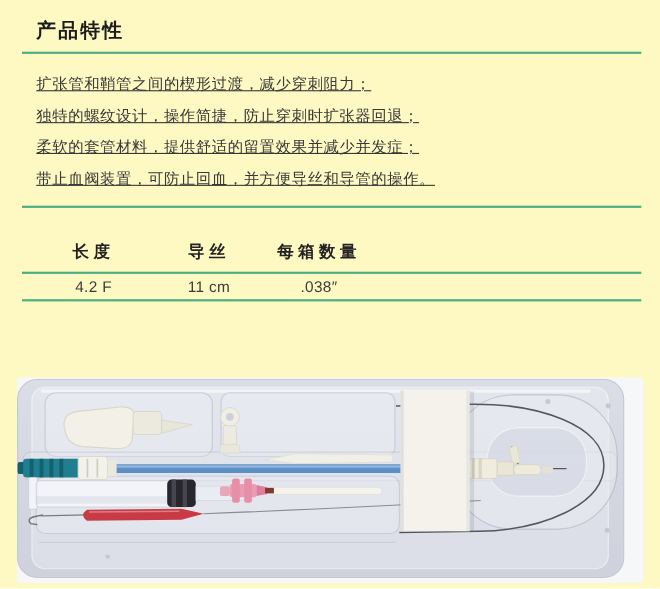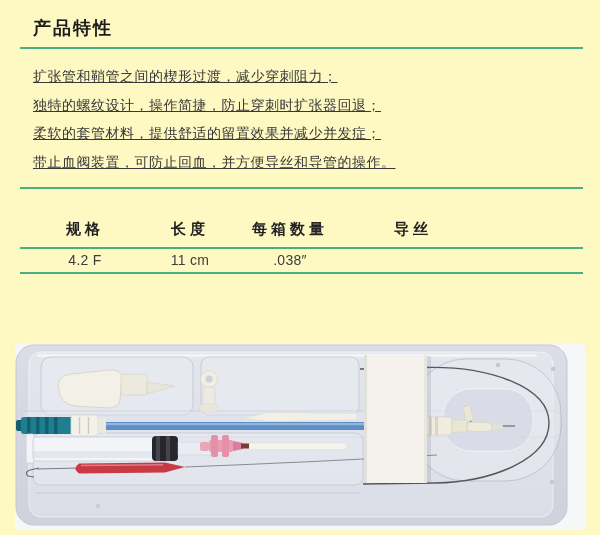--- a/index.html
+++ b/index.html
@@ -48,24 +48,23 @@
   <div class="features">
     <p>扩张管和鞘管之间的楔形过渡，减少穿刺阻力；</p>
     <p>独特的螺纹设计，操作简捷，防止穿刺时扩张器回退；</p>
     <p>柔软的套管材料，提供舒适的留置效果并减少并发症；</p>
     <p>带止血阀装置，可防止回血，并方便导丝和导管的操作。</p>
   </div>
 
   <div class="rule r2"></div>
 
   <div class="spec-grid head">
-    <div class="th">规格</div>
     <div class="th">长度</div>
+    <div class="th">导丝</div>
     <div class="th">每箱数量</div>
-    <div class="th">导丝</div>
     <div></div>
   </div>
 
   <div class="rule r3"></div>
 
   <div class="spec-grid vals">
     <div class="td">4.2 F</div>
     <div class="td">11 cm</div>
     <div class="td">.038″</div>
     <div></div>

